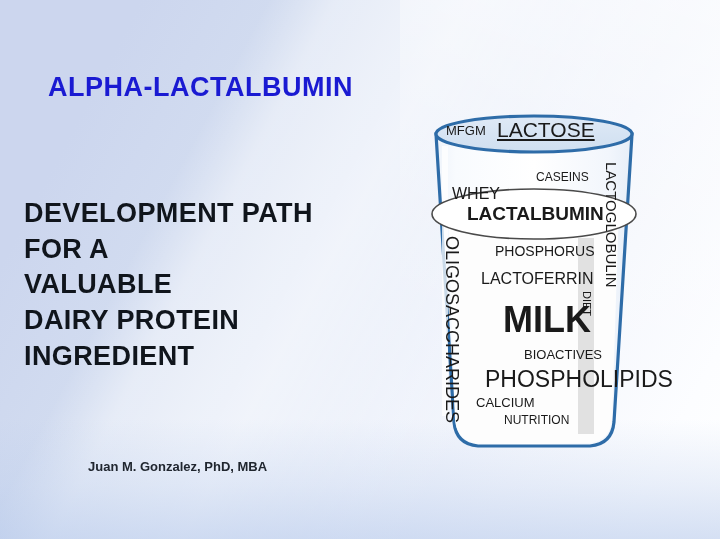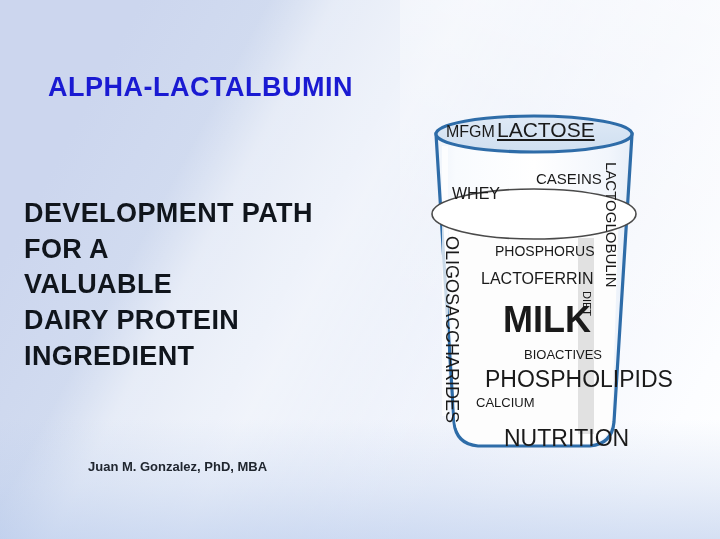--- a/index.html
+++ b/index.html
@@ -164,30 +164,31 @@
 
       <rect x="160" y="128" width="16" height="196" fill="#dcdcdc" opacity="0.85"></rect>
 
       <rect x="24" y="36" width="6" height="270" fill="#ffffff" opacity="0.75"></rect>
 
       <ellipse cx="116" cy="24" rx="98" ry="18" fill="url(#rimGrad)" stroke="#2e6ca8" stroke-width="3.2"></ellipse>
 
       <ellipse cx="116" cy="104" rx="102" ry="25" fill="#ffffff" stroke="#4a4a4a" stroke-width="1.6"></ellipse>
     </svg>
 
-    <div class="word" style="left:28px;  top:13px;  font-size:16px;">MFGM</div>
+    <div class="word" style="left:28px;  top:13px;  font-size:13px;">MFGM</div>
     <div class="word" style="left:79px;  top:8px;   font-size:21px;text-decoration:underline;">LACTOSE</div>
-    <div class="word" style="left:118px; top:60px;  font-size:15px;">CASEINS</div>
+    <div class="word" style="left:118px; top:60px;  font-size:12px;">CASEINS</div>
     <div class="word" style="left:34px;  top:75px;  font-size:16px;">WHEY</div>
+    <div class="word" style="left:49px;  top:93px;  font-size:19px; font-weight:bold;">LACTALBUMIN</div>
     <div class="word" style="left:77px;  top:133px; font-size:14px;">PHOSPHORUS</div>
     <div class="word" style="left:63px;  top:160px; font-size:16px;">LACTOFERRIN</div>
     <div class="word" style="left:85px;  top:189px; font-size:36px; font-weight:bold;">MILK</div>
     <div class="word" style="left:106px; top:237px; font-size:13px;text-align:right;">BIOACTIVES</div>
     <div class="word" style="left:67px;  top:256px; font-size:23px;">PHOSPHOLIPIDS</div>
     <div class="word" style="left:58px;  top:285px; font-size:13px;">CALCIUM</div>
-    <div class="word" style="left:86px;  top:315px; font-size:23px;text-align:right;">NUTRITION</div>
+    <div class="word" style="left:86px;  top:303px; font-size:12px;text-align:right;">NUTRITION</div>
 
     <div class="word vword" style="left:44px; top:126px; font-size:18px; transform:rotate(90deg);">OLIGOSACCHARIDES</div>
     <div class="word vword" style="left:202px; top:52px; font-size:15px; transform:rotate(90deg);">LACTOGLOBULIN</div>
     <div class="word vword" style="left:175px; top:181px; font-size:11px; transform:rotate(90deg);">DIET</div>
   </div>
 
 </div>
 
 </body></html>

